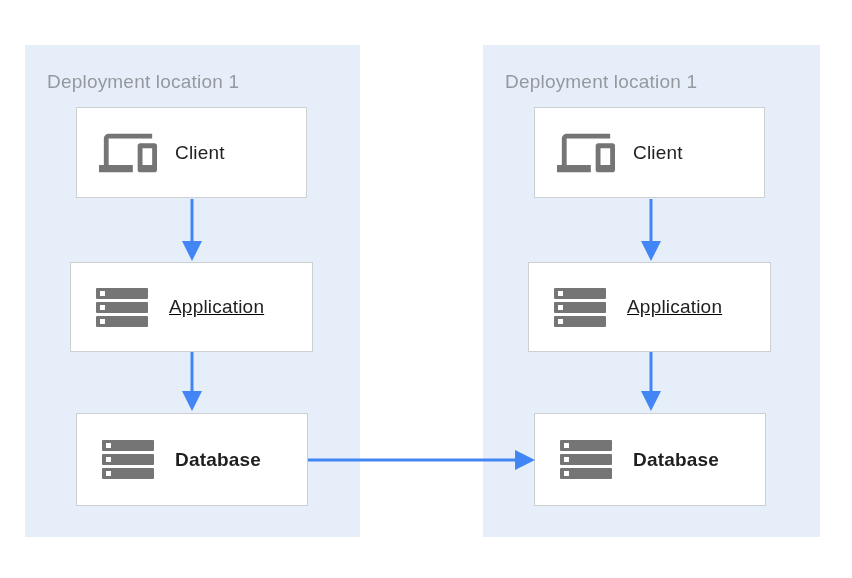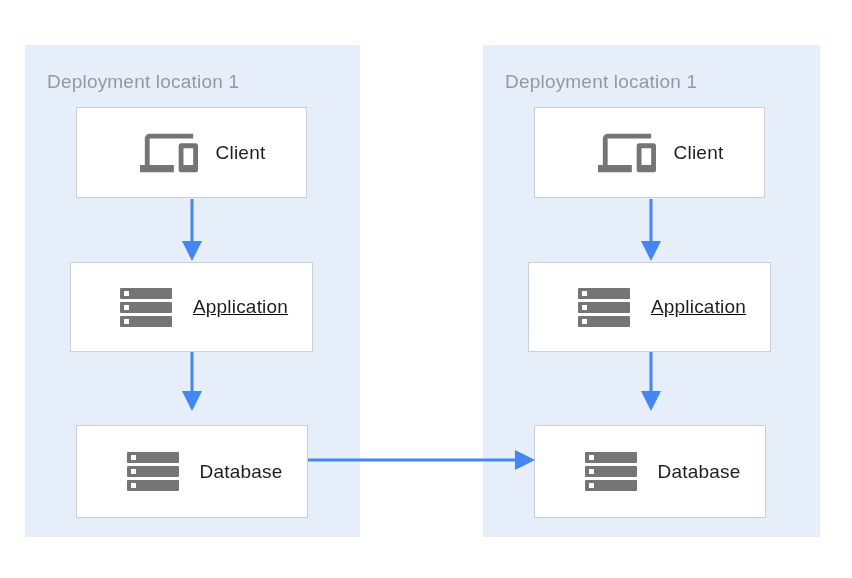--- a/index.html
+++ b/index.html
@@ -30,25 +30,25 @@
   .panel-title{
     position:absolute;left:22px;top:26px;
     font-size:19px;color:var(--panel-title);
     letter-spacing:0.2px;white-space:nowrap;
   }
   .node{
     position:absolute;
     background:#fff;
     border:1px solid var(--node-border);
     display:flex;align-items:center;
-    padding-left:22px;gap:18px;justify-content:center;
+    padding-left:22px;gap:18px;
   }
   .node-client{left:51px;top:62px;width:231px;height:91px;}
   .node-app{left:45px;top:217px;width:243px;height:90px;text-decoration:underline;}
-  .node-db{left:51px;top:380px;width:232px;height:93px;}
+  .node-db{left:51px;top:368px;width:232px;height:93px;font-weight:bold;}
   .icon-wrap{
     width:58px;flex:0 0 58px;
     display:flex;justify-content:center;align-items:center;
   }
   .devices-svg{width:58px;height:44px;display:block;}
   .devices-svg path{fill:var(--icon-gray);}
   .server{display:flex;flex-direction:column;gap:3px;width:52px;}
   .server .bar{
     height:11px;background:var(--icon-gray);
     border-radius:1px;position:relative;

